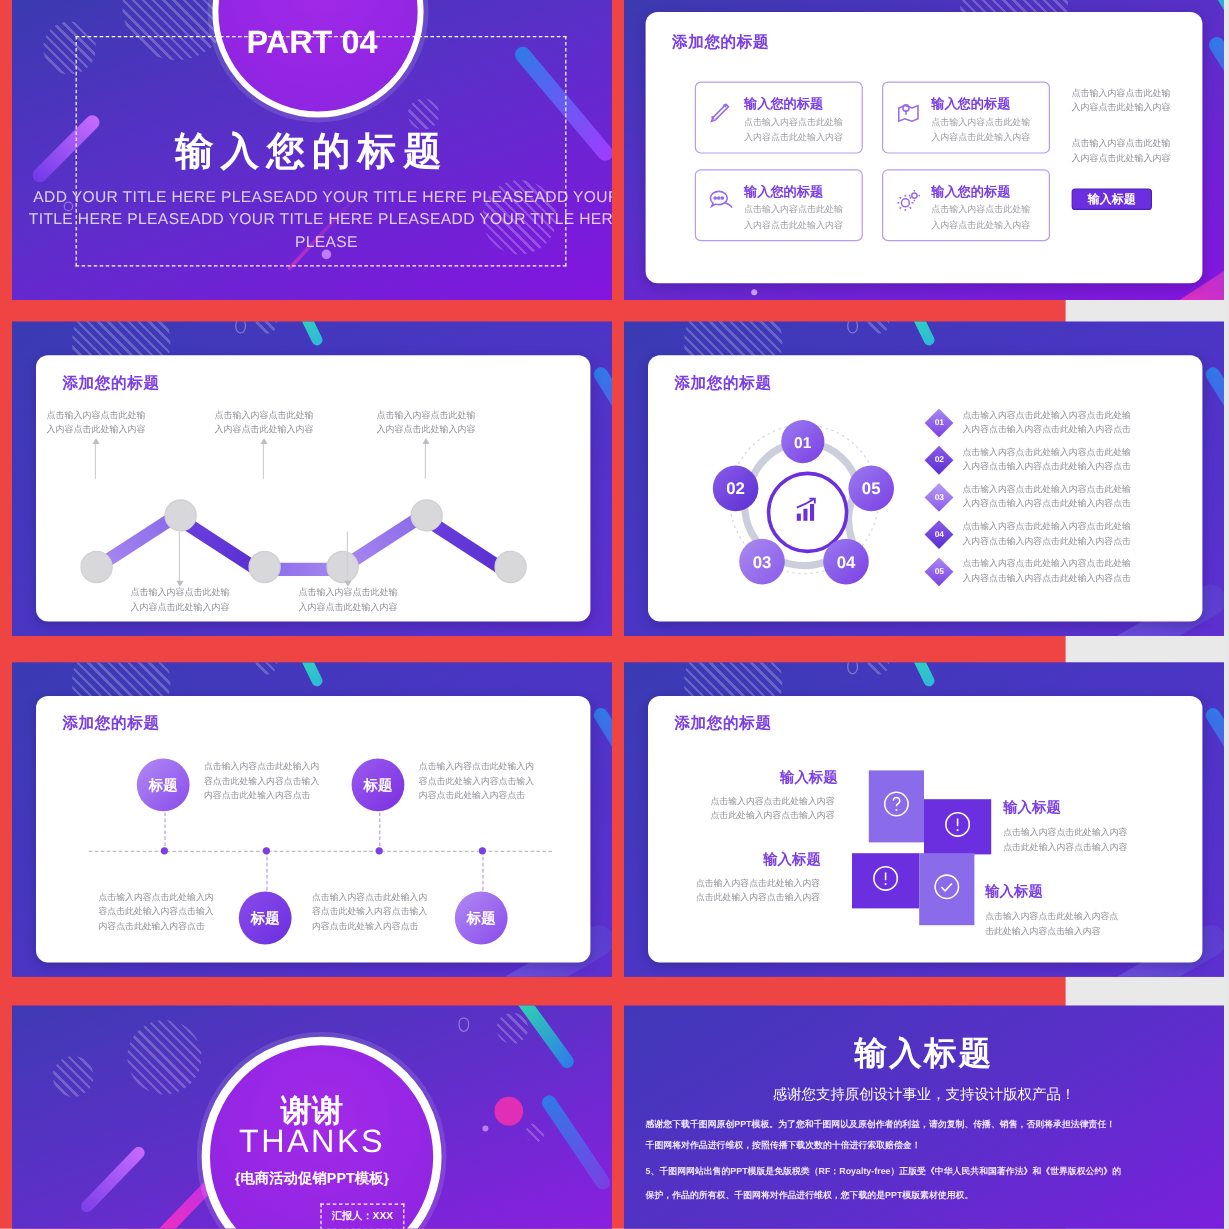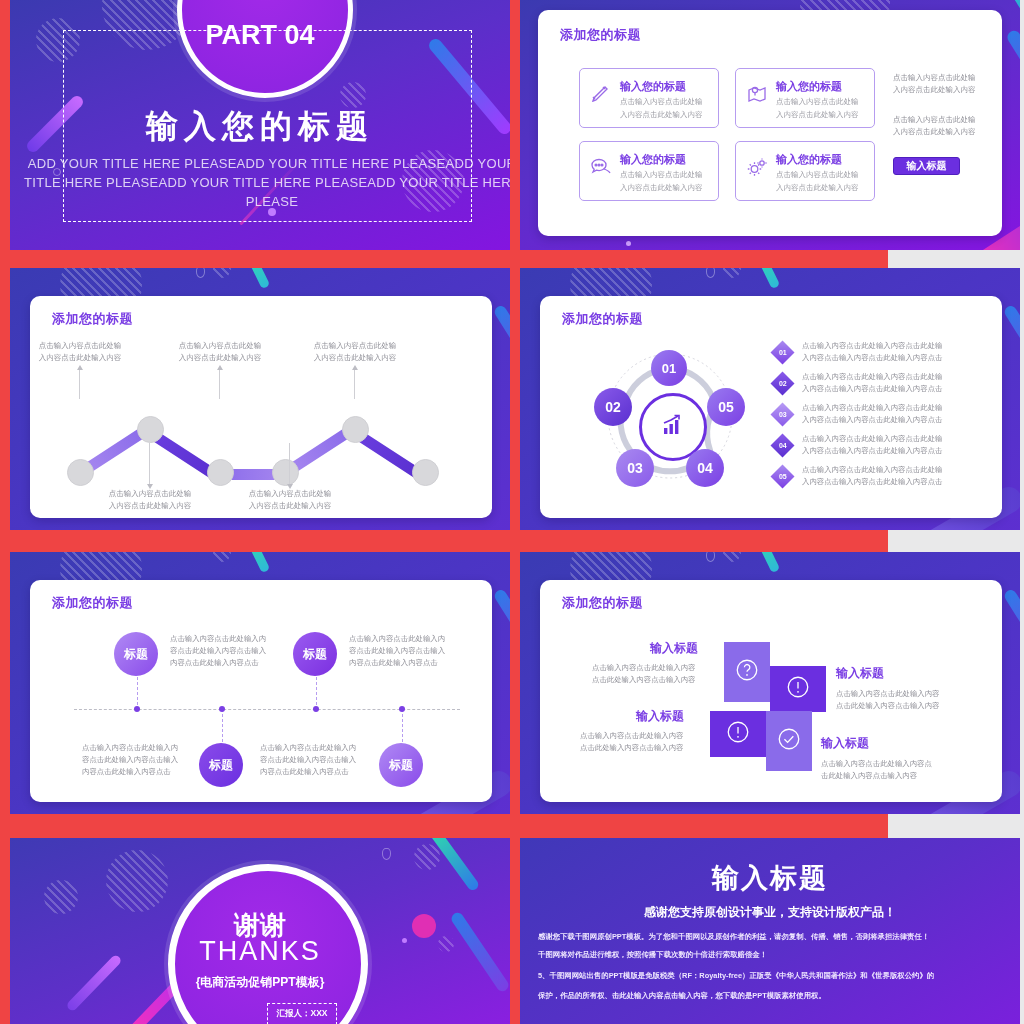--- a/index.html
+++ b/index.html
@@ -63,21 +63,21 @@
   
   .sq{position:absolute;display:flex;align-items:center;justify-content:center;}
   .sqlbl{position:absolute;color:#7b3fe4;font-weight:bold;}
 
   
   .thx{position:absolute;width:100%;text-align:center;color:#fff;}
   .dashchip{position:absolute;border:1.5px dashed #fff;display:flex;align-items:center;justify-content:center;color:#fff;font-weight:bold;margin-left:40px;}
 
   
   .cpTitle{position:absolute;width:100%;text-align:center;color:#fff;font-weight:bold;}
-  .cpSub{position:absolute;width:100%;text-align:center;color:#fff;font-weight:bold;}
+  .cpSub{position:absolute;width:100%;text-align:center;color:#fff;font-weight:normal;}
   .cpP{position:absolute;color:#efe6ff;line-height:1.9;font-weight:bold;}
 </style>
 </head>
 <body>
 
 <div class="sheet">
 
   <div class="slide" style="left:10px;top:0px;width:500px;height:250px;">
     <div class="bgGrad"></div>
     <div class="hatch" style="left:92px;top:-40px;width:90px;height:90px;"></div>
@@ -415,16 +415,16 @@
     <div class="dashchip" style="left:217px;top:165px;width:68px;height:20px;font-size:8.5px;">汇报人：XXX</div>
   </div>
 
   <div class="slide" style="left:520px;top:838px;width:500px;height:186px;">
     <div class="bgGrad" style="background:linear-gradient(150deg,#4038b8 0%,#5a2fc9 55%,#7a20dc 100%);"></div>
     <div class="cpTitle" style="left:0;top:22px;font-size:27px;letter-spacing:2px;">输入标题</div>
     <div class="cpSub" style="left:0;top:66px;font-size:12px;">感谢您支持原创设计事业，支持设计版权产品！</div>
     <div class="cpP" style="left:18px;top:92px;width:470px;font-size:7.4px;">感谢您下载千图网原创PPT模板。为了您和千图网以及原创作者的利益，请勿复制、传播、销售，否则将承担法律责任！</div>
     <div class="cpP" style="left:18px;top:110px;width:470px;font-size:7.4px;">千图网将对作品进行维权，按照传播下载次数的十倍进行索取赔偿金！</div>
     <div class="cpP" style="left:18px;top:131px;width:470px;font-size:7.4px;">5、千图网网站出售的PPT模版是免版税类（RF：Royalty-free）正版受《中华人民共和国著作法》和《世界版权公约》的</div>
-    <div class="cpP" style="left:18px;top:151px;width:470px;font-size:7.4px;">保护，作品的所有权、击此处输入内容点击输入内容，您下载的是PPT模版素材使用权。</div>
+    <div class="cpP" style="left:18px;top:151px;width:470px;font-size:7.4px;">保护，作品的所有权、千图网将对作品进行维权，您下载的是PPT模版素材使用权。</div>
   </div>
 
 </div>
 
 </body></html>

